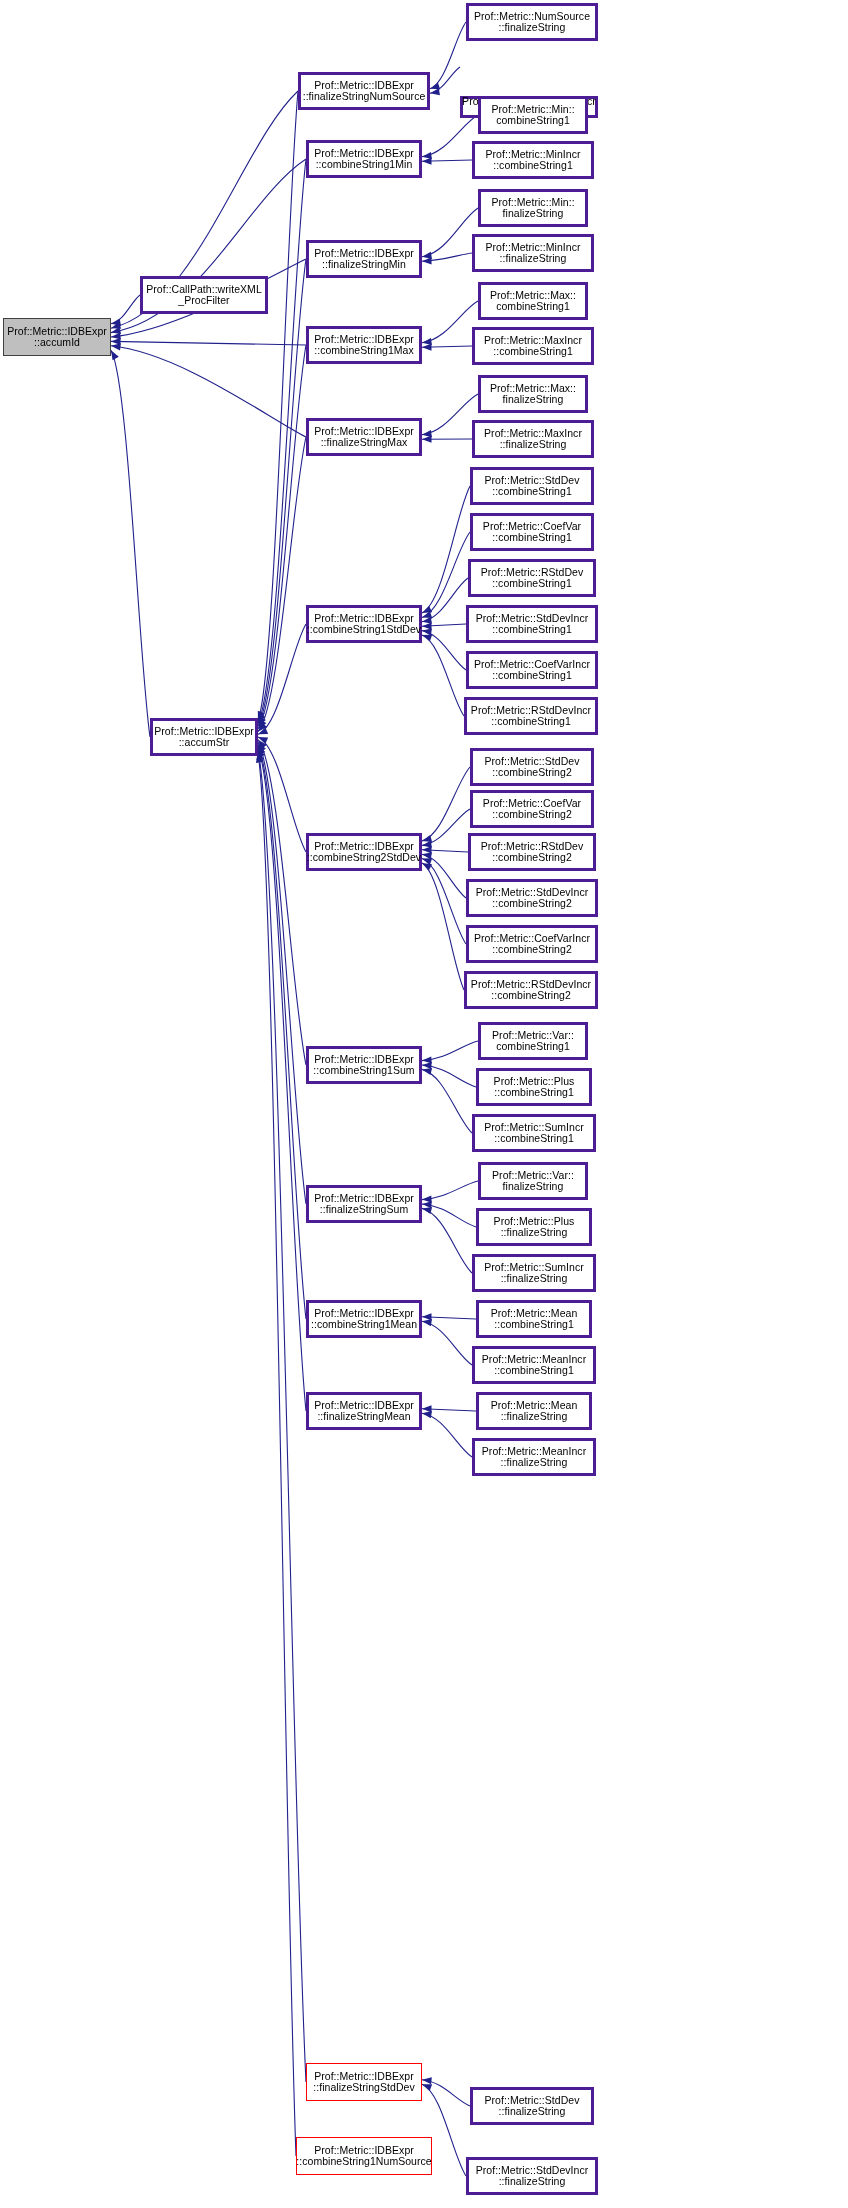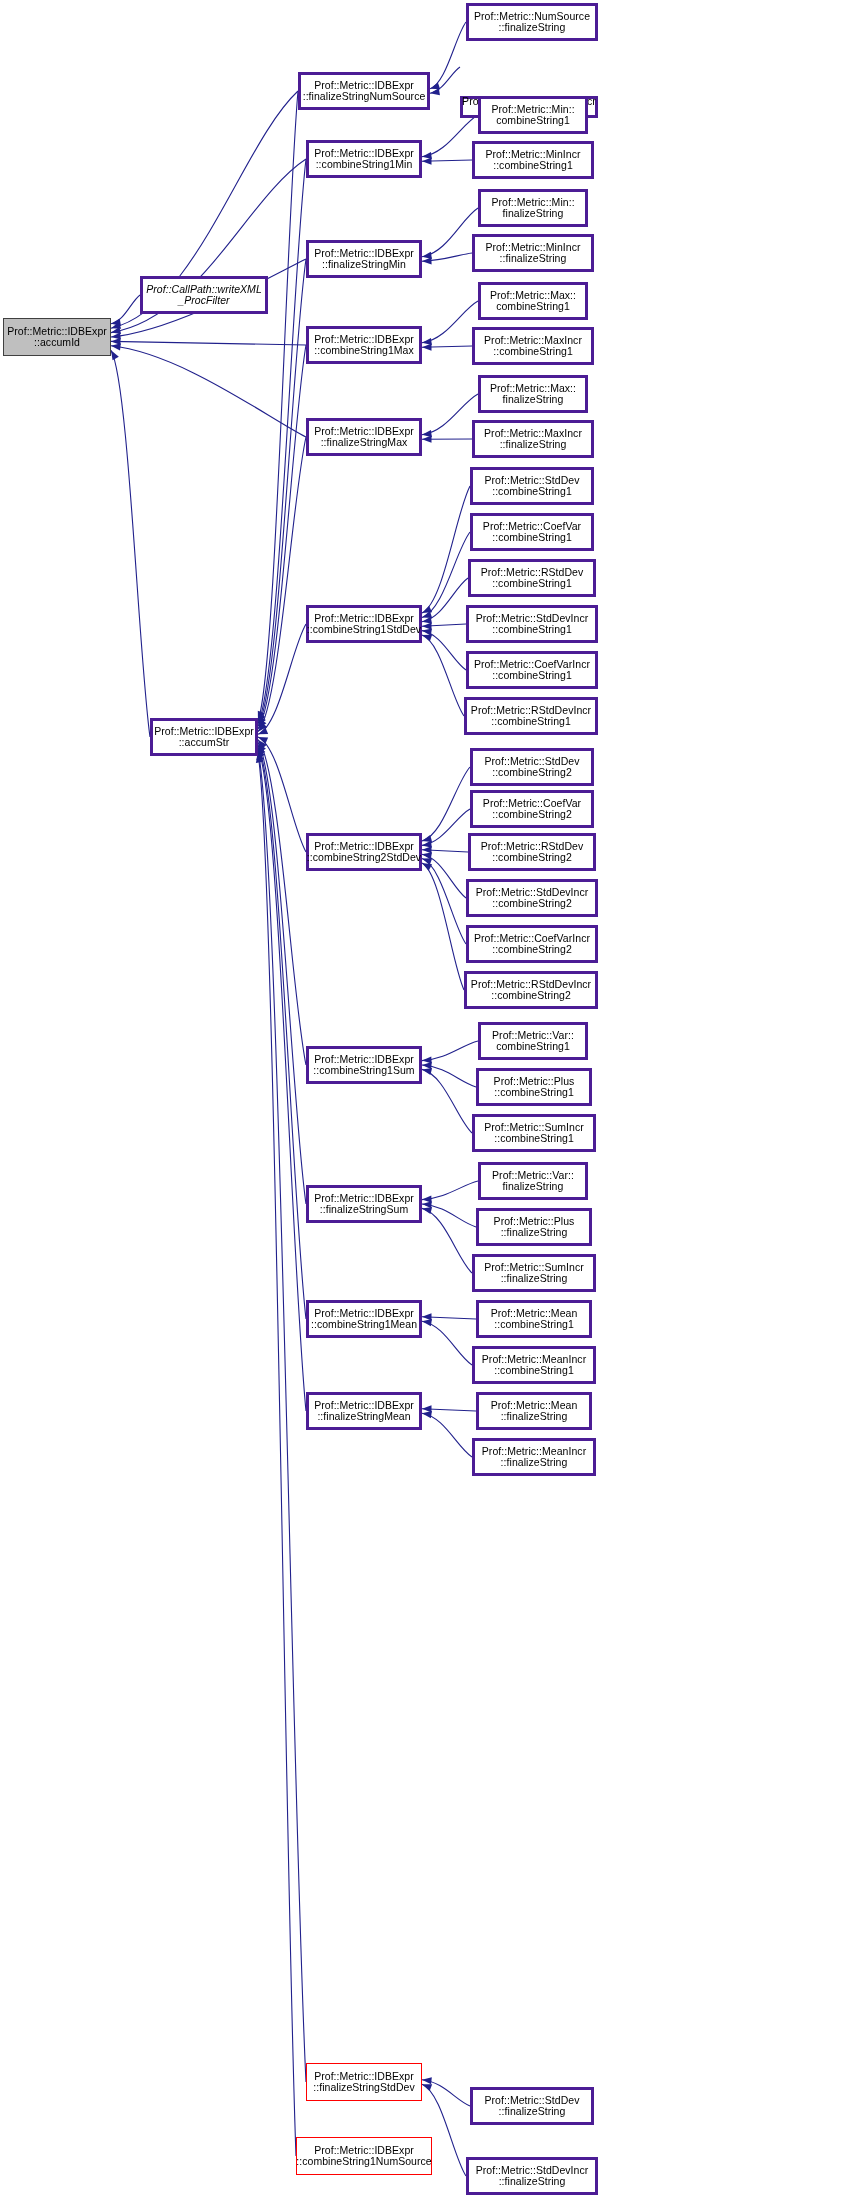--- a/index.html
+++ b/index.html
@@ -150,21 +150,21 @@
       <path d="M422,1413.2 C444.5,1416.704 457,1447.364 472,1457" fill="none" stroke="#21218c" stroke-width="1.1"></path>
       <polygon points="422,1413.2 431.94081551087095,1411.1047226964367 430.83289020830284,1418.218969074229" fill="#21218c"></polygon>
       <path d="M422,2079.8 C443.6,2081.896 455.6,2100.236 470,2106" fill="none" stroke="#21218c" stroke-width="1.1"></path>
       <polygon points="422,2079.8 431.8032866871526,2077.1343724698495 431.10788635899934,2084.300711729444" fill="#21218c"></polygon>
       <path d="M422,2084.2000000000003 C441.8,2091.5440000000003 452.8,2155.804 466,2176" fill="none" stroke="#21218c" stroke-width="1.1"></path>
       <polygon points="422,2084.2000000000003 432.1589799597016,2084.1284026649823 429.65511887220794,2090.8790085381265" fill="#21218c"></polygon>
     </svg>
   <div id="node-layer">
       <div class="node root" style="left: 3px; top: 318px; width: 108px; height: 38px;">Prof::Metric::IDBExpr
 ::accumId</div>
-      <div class="node thin" style="left: 140px; top: 276px; width: 128px; height: 38px; font-style: italic;">Prof::CallPath::writeXML
+      <div class="node thin" style="left: 140px; top: 276px; width: 128px; height: 38px;">Prof::CallPath::writeXML
 _ProcFilter</div>
       <div class="node thin" style="left: 150px; top: 718px; width: 108px; height: 38px;">Prof::Metric::IDBExpr
 ::accumStr</div>
       <div class="node thin" style="left: 298px; top: 72px; width: 132px; height: 38px;">Prof::Metric::IDBExpr
 ::finalizeStringNumSource</div>
       <div class="node thin" style="left: 306px; top: 140px; width: 116px; height: 38px;">Prof::Metric::IDBExpr
 ::combineString1Min</div>
       <div class="node thin" style="left: 306px; top: 240px; width: 116px; height: 38px;">Prof::Metric::IDBExpr
 ::finalizeStringMin</div>
       <div class="node thin" style="left: 306px; top: 326px; width: 116px; height: 38px;">Prof::Metric::IDBExpr

